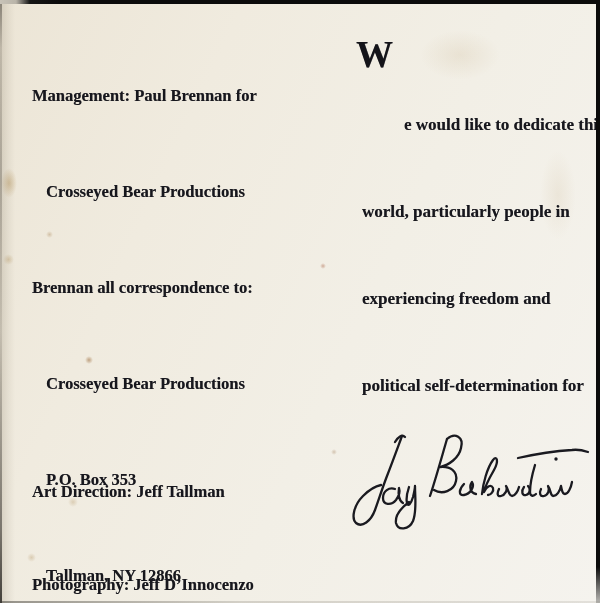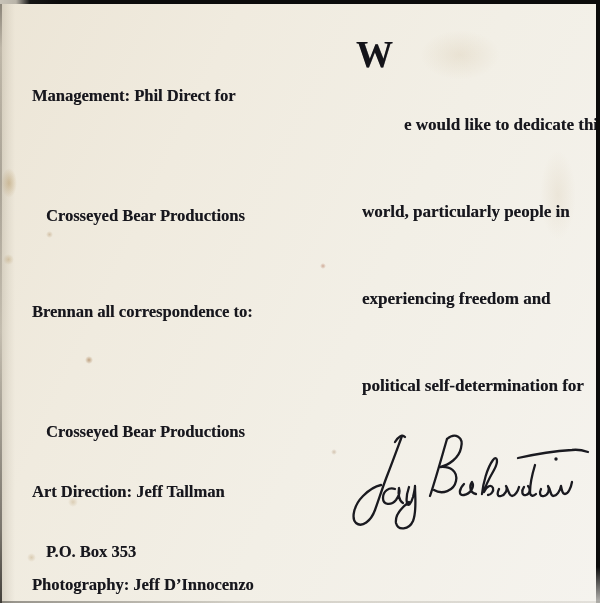--- a/index.html
+++ b/index.html
@@ -54,21 +54,21 @@
     text-shadow: 0.2px 0.2px 0.3px rgba(20,20,30,0.5);
   }
   .credits-top {
     position: absolute; left: 32px; top: 16px;
     font-size: 16.5px; line-height: 32px; white-space: pre;
   }
   .credits-bottom {
     position: absolute; left: 32px; top: 414px;
     font-size: 16.5px; line-height: 31px; white-space: pre;
   }
-  .line.indent { padding-left: 14px; margin-top: 24px; }
+  .line.indent { padding-left: 14px; }
   .dedication {
     position: absolute; left: 362px; top: 52px; width: 215px;
     font-size: 17px; line-height: 29px; white-space: pre;
   }
   .ded-first { padding-left: 42px; }
   .dropcap {
     position: absolute; left: 356px; top: 36px;
     font-size: 37px; line-height: 1; font-weight: 700; color: #141419;
   }
   .signature-svg { position: absolute; left: 350px; top: 428px; }
@@ -85,21 +85,21 @@
   <div class="stain s3"></div>
   <div class="stain s4"></div>
   <div class="stain s5"></div>
   <div class="stain s6"></div>
   <div class="stain s7"></div>
   <div class="stain s8"></div>
   <div class="stain s9"></div>
   <div class="stain s10"></div>
 
   <div class="credits-top ink">
-    <div class="line">Management: Phil Direct for</div>
+    <div class="line">Management: Paul Brennan for</div>
     <div class="line indent">Crosseyed Bear Productions</div>
     <div class="line">Brennan all correspondence to:</div>
     <div class="line indent">Crosseyed Bear Productions</div>
     <div class="line indent">P.O. Box 353</div>
     <div class="line indent">Tallman, NY 12866</div>
     
     
     
     
   </div>

